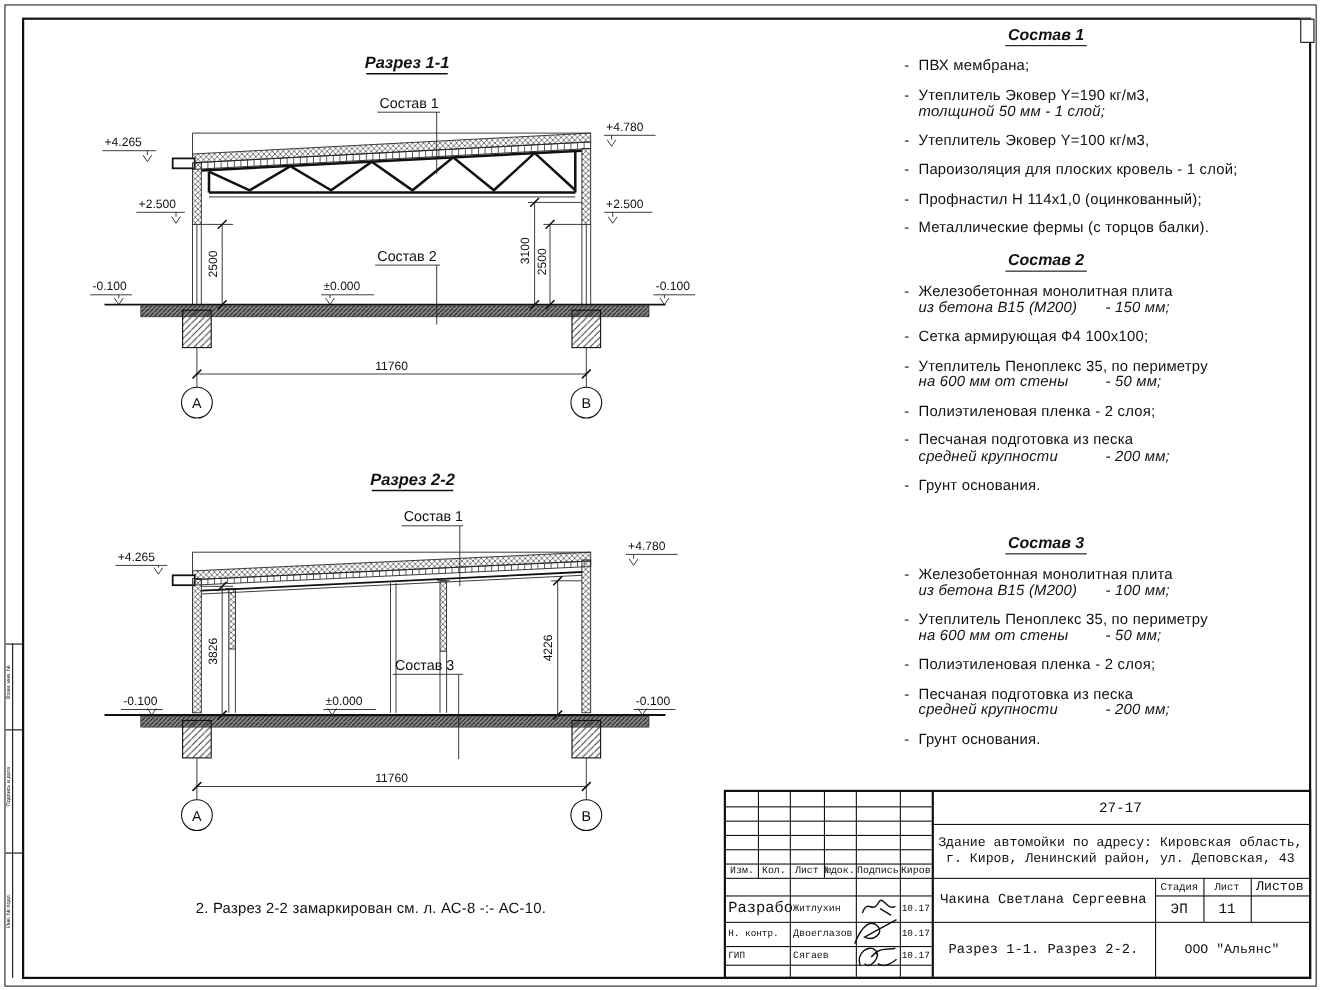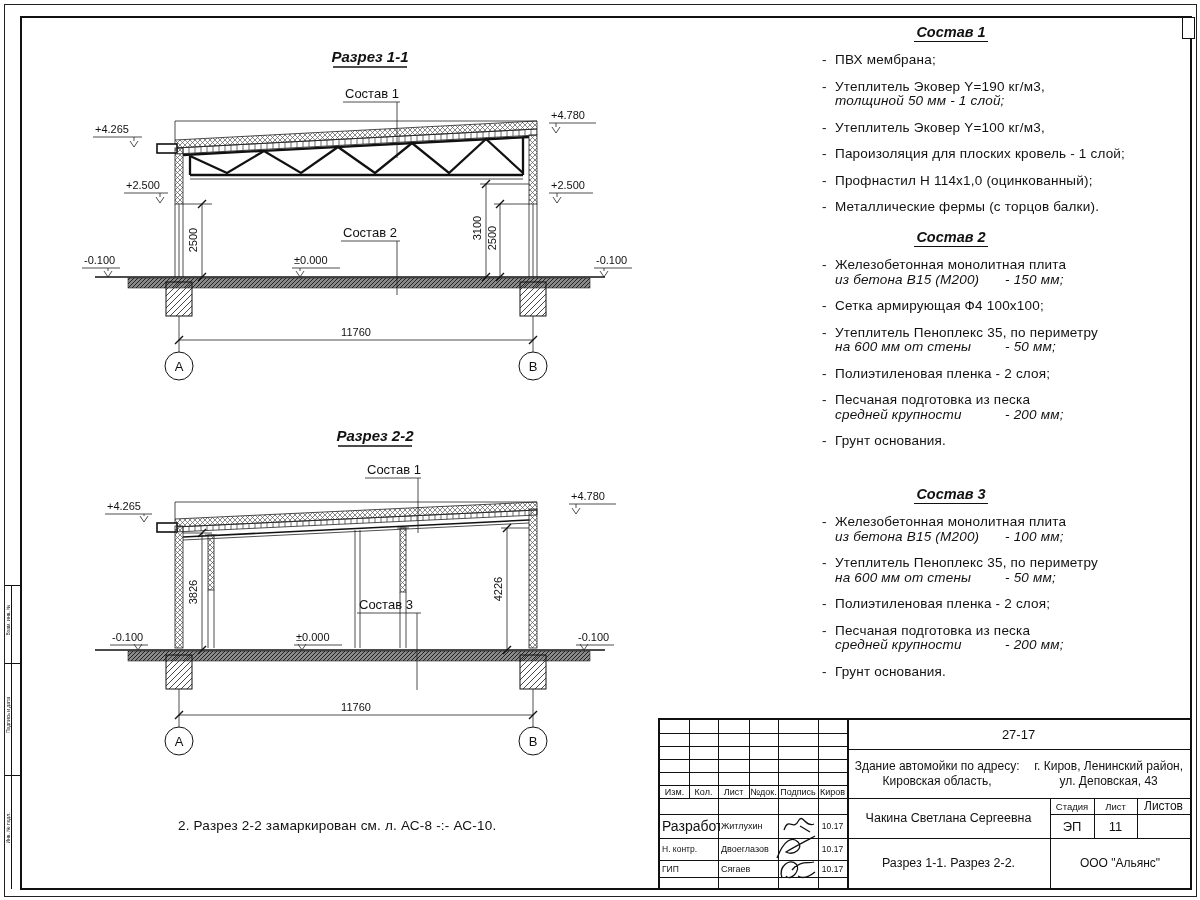--- a/index.html
+++ b/index.html
@@ -45,21 +45,21 @@
 
   
   .notes { position:absolute; left:178px; top:818px; font-size:13.5px; line-height:16px; letter-spacing:0.2px; }
 
   
   .tb { position:absolute; left:658px; top:718px; width:534px; height:172px;
         border:2px solid #111; box-sizing:border-box; font-size:9px; }
   .tb .vl { position:absolute; width:1px; background:#111; }
   .tb .hl { position:absolute; height:1px; background:#111; }
   .tb .cell { position:absolute; display:flex; align-items:center; justify-content:center;
-              text-align:center; overflow:hidden; }
+              text-align:center; overflow:hidden;font-family:Liberation Mono, monospace; }
   .tb .left { justify-content:flex-start; padding-left:2px; }
   .tb .sig { position:absolute; }
 </style>
 </head>
 <body>
 
 <div class="page">
 
   <div class="outer-border"></div>
   <div class="inner-frame"></div>
@@ -383,21 +383,21 @@
       <path d="M4,18 C9,4 13,20 19,8 C23,2 26,16 34,12 M20,14 L30,20" stroke="#111" stroke-width="1.3" fill="none"></path>
     </svg>
     <svg class="sig" style="left:114px; top:112px" width="44" height="30" viewBox="0 0 44 30">
       <path d="M3,26 C10,8 18,4 24,10 C30,16 20,24 12,20 C22,14 34,8 41,4" stroke="#111" stroke-width="1.3" fill="none"></path>
     </svg>
     <svg class="sig" style="left:116px; top:134px" width="42" height="32" viewBox="0 0 42 32">
       <path d="M6,24 C2,12 14,4 20,10 C26,16 14,28 10,22 M16,16 C24,6 32,10 38,8 M22,22 C28,26 34,22 39,18" stroke="#111" stroke-width="1.3" fill="none"></path>
     </svg>
 
     <div class="cell" style="left:187px; top:0; width:343px; height:29px; font-size:13px" data-bind="titleblock.doc_number">27-17</div>
-    <div class="cell" style="left:187px; top:29px; width:343px; height:49px; font-size:12px; line-height:15px">
+    <div class="cell" style="left:187px; top:29px; width:343px; height:49px; flex-direction:column; font-size:12px; line-height:15px">
       <div data-bind="titleblock.project_line1">Здание автомойки по адресу: Кировская область,</div>
       <div data-bind="titleblock.project_line2">г. Киров, Ленинский район, ул. Деповская, 43</div>
     </div>
     <div class="cell" style="left:187px; top:78px; width:203px; height:40px; font-size:12.5px" data-bind="titleblock.author">Чакина Светлана Сергеевна</div>
     <div class="cell" style="left:390px; top:78px; width:44px; height:16px; font-size:9.5px" data-bind="titleblock.stage_label">Стадия</div>
     <div class="cell" style="left:434px; top:78px; width:43px; height:16px; font-size:9.5px" data-bind="titleblock.sheet_label">Лист</div>
     <div class="cell" style="left:477px; top:78px; width:53px; height:16px; font-size:12px" data-bind="titleblock.sheets_label">Листов</div>
     <div class="cell" style="left:390px; top:94px; width:44px; height:24px; font-size:13px" data-bind="titleblock.stage">ЭП</div>
     <div class="cell" style="left:434px; top:94px; width:43px; height:24px; font-size:13px" data-bind="titleblock.sheet">11</div>
     <div class="cell" style="left:477px; top:94px; width:53px; height:24px; font-size:13px" data-bind="titleblock.sheets"></div>

